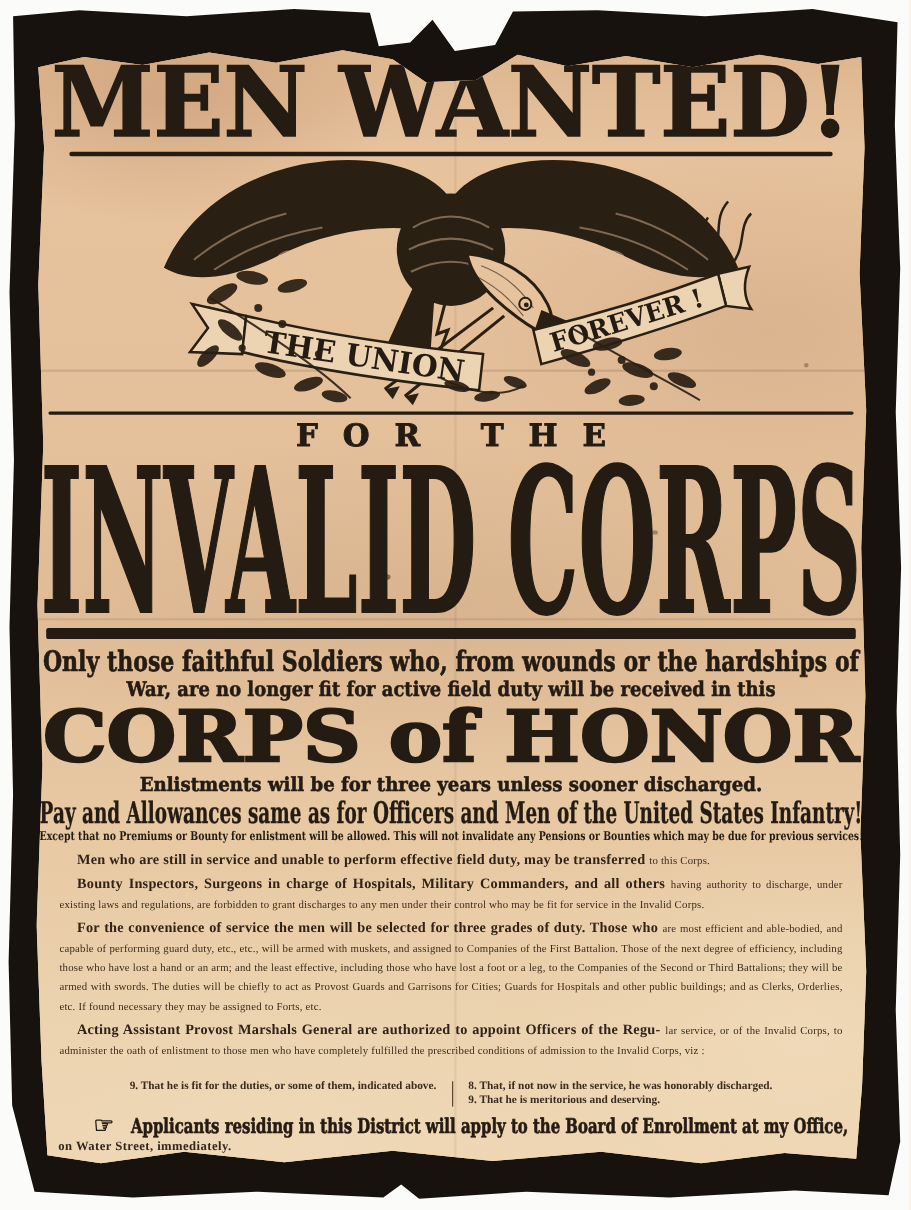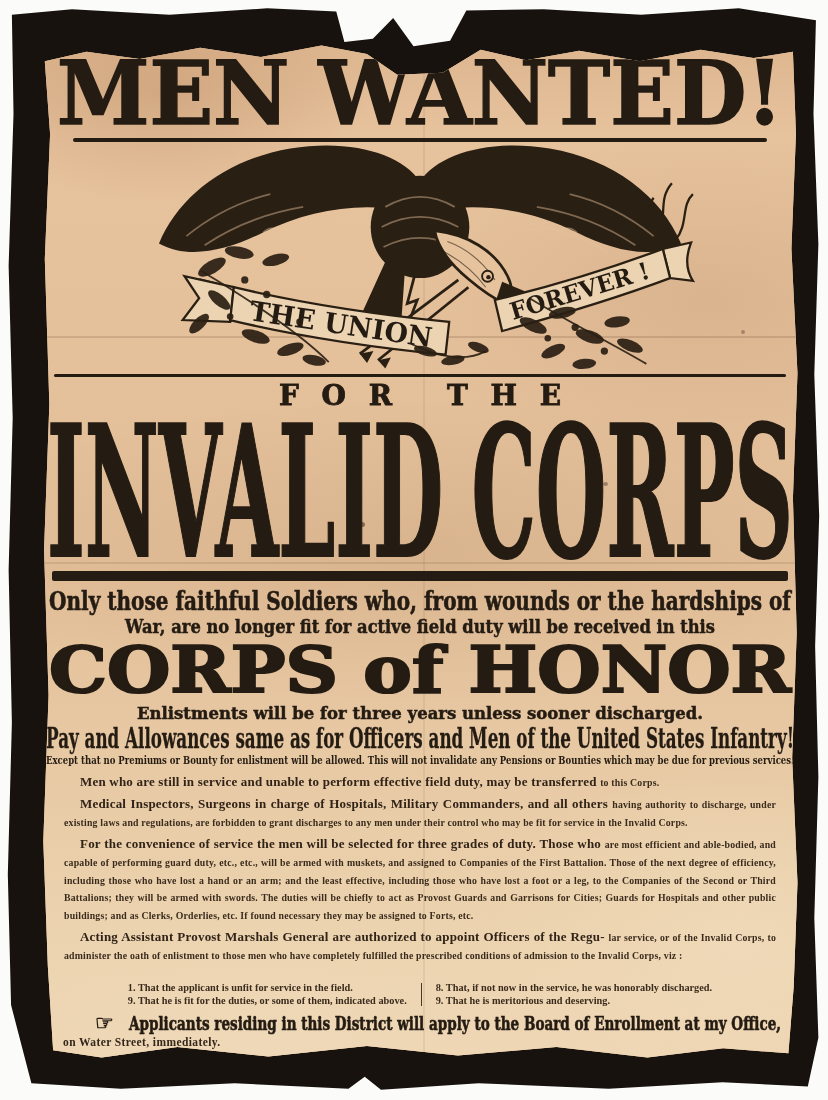--- a/index.html
+++ b/index.html
@@ -17,21 +17,21 @@
       41.5% 3.4%, 45% 3.1%, 47.5% 1.2%, 50% 3.8%, 54.5% 3.3%, 56.5% 0.5%,
       66% 0.4%, 78% 0.9%, 90% 0.3%, 99.5% 1.4%,
       99.2% 10%, 99.8% 22%, 99.3% 34%, 99.9% 47%, 99.4% 59%, 99.8% 71%, 99.3% 84%, 99.8% 95%,
       98.5% 99.5%, 88% 99.1%, 74% 99.7%, 58% 99.2%, 46% 99.8%, 44% 98.6%, 42% 99.7%,
       28% 99.2%, 14% 99.7%, 3% 99.2%,
       0.5% 92%, 0.1% 80%, 0.6% 66%, 0.2% 52%, 0.7% 38%, 0.2% 24%, 0.8% 10%
     );
   }
   
   .poster{
-    position:absolute;left:41px;top:30px;width:758px;height:1040px;
+    position:absolute;left:31px;top:30px;width:758px;height:1040px;
     color:#241b12;
     background-color:#e6c29d;
     background-image:
       radial-gradient(ellipse 320px 170px at 16% 6%, rgba(166,114,72,.28), transparent 65%),
       radial-gradient(ellipse 520px 280px at 88% 26%, rgba(150,100,62,.14), transparent 60%),
       radial-gradient(ellipse 700px 220px at 50% 50%, rgba(122,82,50,.10), transparent 70%),
       radial-gradient(ellipse 430px 300px at 92% 88%, rgba(243,223,192,.55), transparent 60%),
       radial-gradient(ellipse 640px 260px at 28% 97%, rgba(240,219,187,.6), transparent 70%),
       linear-gradient(180deg,#dcb48d 0%,#e6c29d 10%,#e3bf99 52%,#ead0ab 82%,#eed5b3 100%);
     clip-path:polygon(
@@ -52,21 +52,21 @@
   .content{position:absolute;inset:0;text-align:center;}
   svg.line{display:block;margin:0 auto;overflow:visible;}
   svg.line text{fill:#241b12;font-family:"DejaVu Serif", serif;font-weight:bold;}
   .rule{background:#241b12;margin:0 auto;border-radius:2px;}
 
   
   .paras{width:712px;margin:5px auto 0;text-align:justify;color:#312318;}
   .para{margin:0 0 4px;text-indent:16px;line-height:1.12;}
   .para .lead{font-weight:bold;font-size:13px;letter-spacing:.2px;}
   .para .lead::after{content:" ";}
-  .para .rest{font-weight:bold;font-size:9.8px;line-height:1.25;letter-spacing:.2px;color:#3a2b1d;}
+  .para .rest{font-weight:normal;font-size:9.8px;line-height:1.25;letter-spacing:.2px;color:#3a2b1d;}
 
   .conditions{display:flex;justify-content:center;gap:14px;margin-top:2px;
     font-size:10.3px;font-weight:bold;color:#3a2b1d;text-align:left;}
   .conditions .divider{width:1px;background:#4a3824;margin:2px 0;}
   .cond-item{line-height:1.3;}
 
   .street-line{font-size:11.5px;font-weight:bold;color:#33261a;text-align:left;
     margin:1px 0 0 22px;letter-spacing:.4px;}
 
   .bottom-row{display:flex;justify-content:space-between;align-items:flex-start;
@@ -262,33 +262,32 @@
 
     <svg class="line" width="758" height="13" viewBox="0 0 758 13">
       <text x="5" y="10" font-size="11" textLength="748" lengthAdjust="spacingAndGlyphs" fill="#3a2b1d">Except that no Premiums or Bounty for enlistment will be allowed.   This will not invalidate any Pensions or Bounties which may be due for previous services.</text>
     </svg>
 
     <div class="paras">
       <p class="para">
         <span class="lead">Men who are still in service and unable to perform effective field duty, may be transferred</span><span class="rest">to this Corps.</span>
       </p>
       <p class="para">
-        <span class="lead">Medical Inspectors, Surgeons in charge of Hospitals, Military Commanders, and all others</span><span class="rest">having authority to discharge, under existing laws and regulations, are forbidden to grant discharges to any men under their control who may be fit for service in the Invalid Corps.</span>
+        <span class="lead">Bounty Inspectors, Surgeons in charge of Hospitals, Military Commanders, and all others</span><span class="rest">having authority to discharge, under existing laws and regulations, are forbidden to grant discharges to any men under their control who may be fit for service in the Invalid Corps.</span>
       </p>
       <p class="para">
         <span class="lead">For the convenience of service the men will be selected for three grades of duty.  Those who</span><span class="rest">are most efficient and able-bodied, and capable of performing guard duty, etc., etc., will be armed with muskets, and assigned to Companies of the First Battalion.  Those of the next degree of efficiency, including those who have lost a hand or an arm; and the least effective, including those who have lost a foot or a leg, to the Companies of the Second or Third Battalions; they will be armed with swords.  The duties will be chiefly to act as Provost Guards and Garrisons for Cities; Guards for Hospitals and other public buildings; and as Clerks, Orderlies, etc.  If found necessary they may be assigned to Forts, etc.</span>
       </p>
       <p class="para" style="margin-bottom:18px">
         <span class="lead">Acting Assistant Provost Marshals General are authorized to appoint Officers of the Regu-</span><span class="rest">lar service, or of the Invalid Corps, to administer the oath of enlistment to those men who have completely fulfilled the prescribed conditions of admission to the Invalid Corps, viz :</span>
       </p>
     </div>
 
     <div class="conditions">
       <div>
-        <div class="cond-item">1.  That the applicant is unfit for service in the field.</div>
         <div class="cond-item">9.  That he is fit for the duties, or some of them, indicated above.</div>
       </div>
       <div class="divider"></div>
       <div>
         <div class="cond-item">8.  That, if not now in the service, he was honorably discharged.</div>
         <div class="cond-item">9.  That he is meritorious and deserving.</div>
       </div>
     </div>
 
     <svg class="line" width="758" height="24" viewBox="0 0 758 24" style="margin-top:3px">

